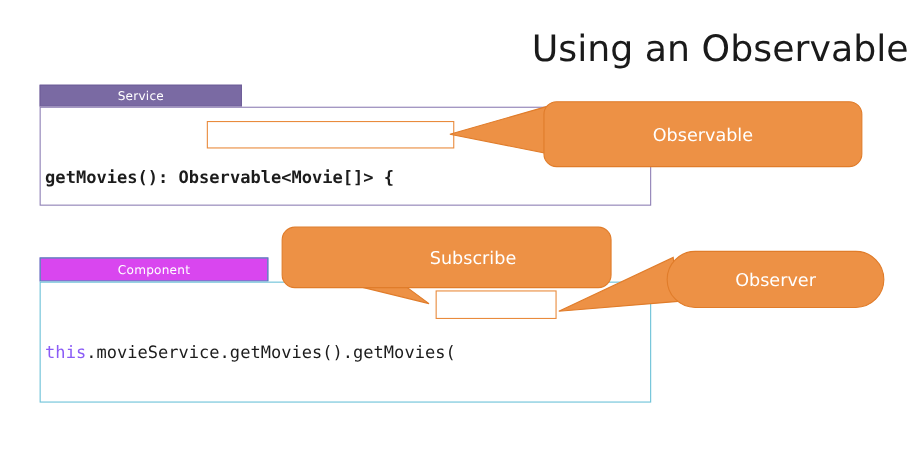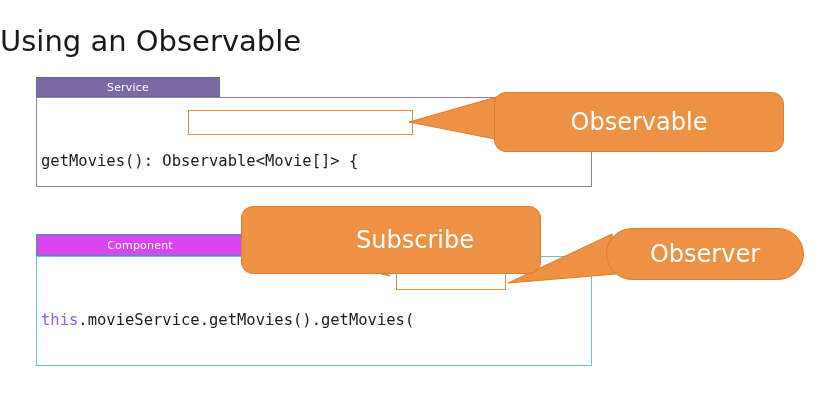--- a/index.html
+++ b/index.html
@@ -17,23 +17,23 @@
     background: #ffffff;
     overflow: hidden;
   }
 
   
   #slide-title {
     position: absolute;
     left: 0;
     top: 24px;
     width: 826px;
-    text-align: left;
+    text-align: right;
     font-family: "DejaVu Sans", sans-serif;
-    font-size: 29px;
+    font-size: 33px;
     font-weight: 400;
     color: #1a1a1a;
     letter-spacing: 0px;
     white-space: nowrap;
   }
 
   
   .code-panel {
     position: absolute;
     box-sizing: border-box;
@@ -82,20 +82,21 @@
     background: #7A6AA3;
     border: 1px solid #6f5f99;
   }
   #service-panel .panel-body {
     left: 0;
     top: 20px;
     width: 556px;
     height: 90px;
     border: 1px solid #8E7FB5;
     padding: 3px 0 0 4px;
+    font-weight: bold;
   }
 
   
   #component-panel {
     left: 36px;
     top: 234px;
     width: 556px;
     height: 132px;
   }
   #component-panel .panel-header {
@@ -143,35 +144,35 @@
     position: absolute;
     box-sizing: border-box;
     background: #ED9145;
     border: 1.2px solid #E07C2A;
     border-radius: 12px;
     display: flex;
     align-items: center;
     justify-content: center;
     color: #ffffff;
     font-family: "DejaVu Sans", sans-serif;
-    font-size: 24px;
+    font-size: 16px;
     font-weight: 400;
     z-index: 5;
   }
   #callout-observable {
     left: 494px;
     top: 92px;
     width: 290px;
     height: 60px;
   }
   #callout-subscribe {
-    left: 241px;
+    left: 256px;
     top: 206px;
     width: 300px;
-    height: 68px;
+    height: 56px;
     padding-left: 48px;
   }
   #callout-observer {
     left: 606px;
     top: 228px;
     width: 198px;
     height: 52px;
     border-radius: 26px;
   }
 

